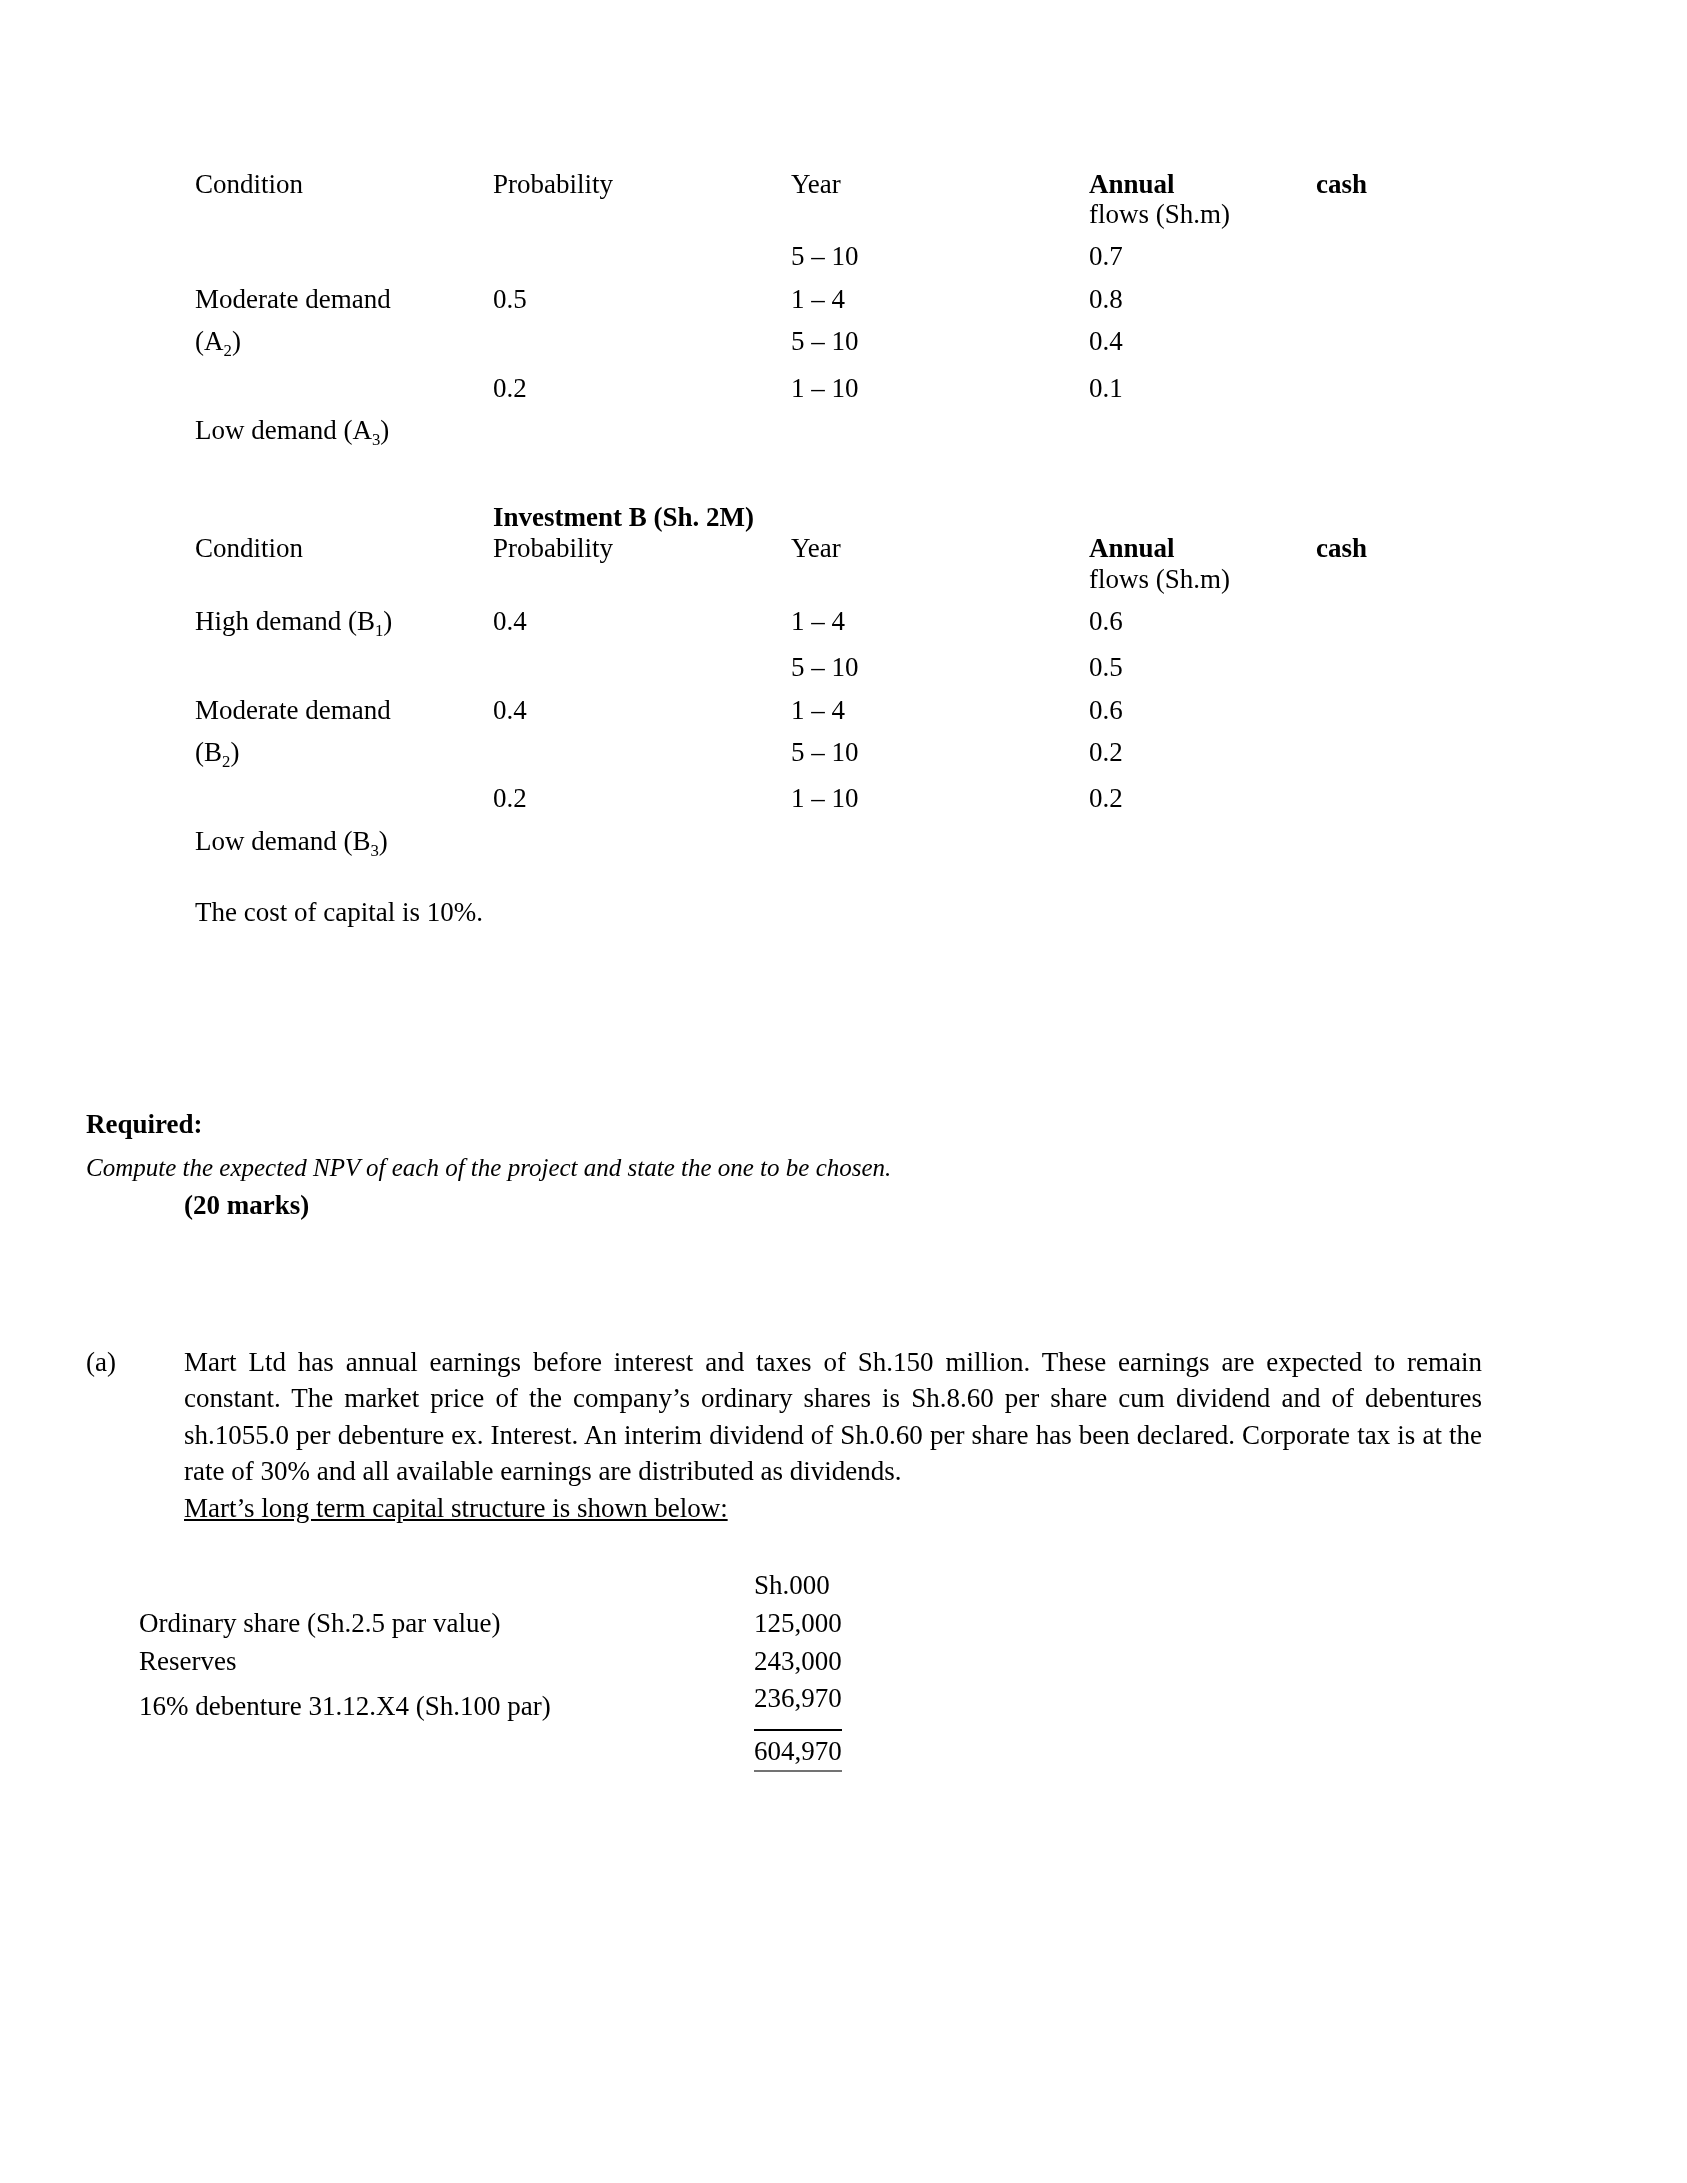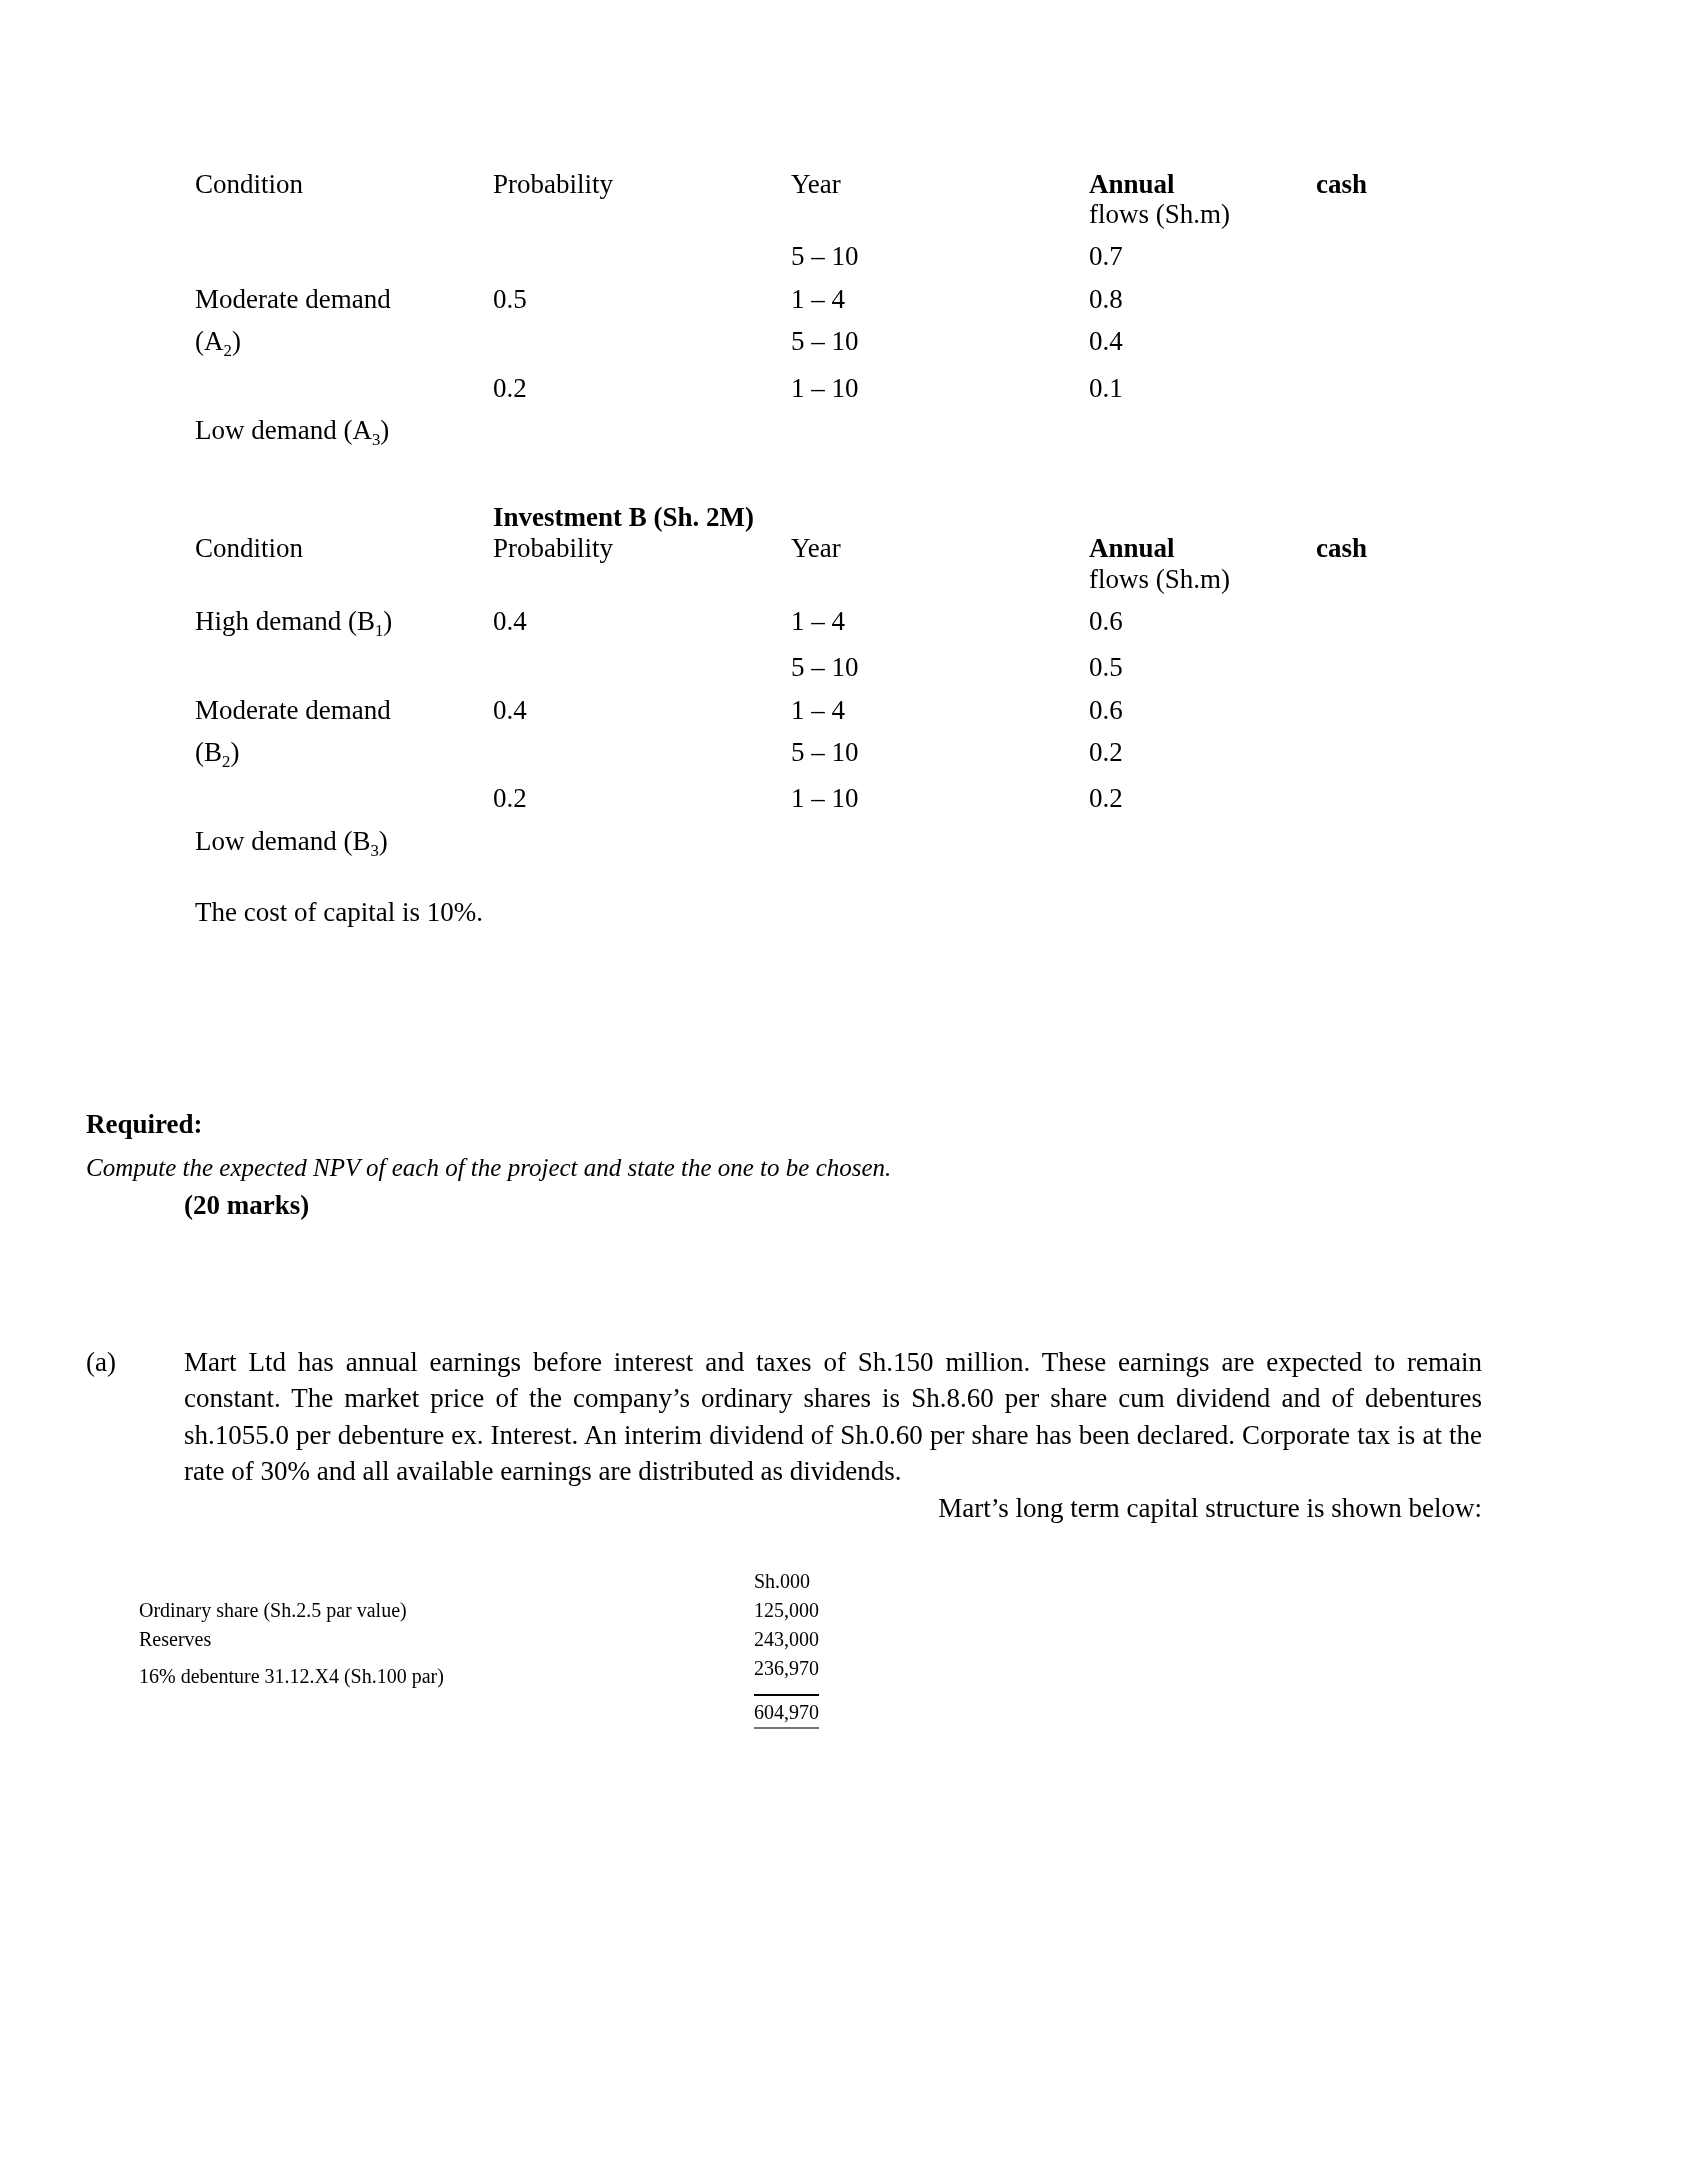--- a/index.html
+++ b/index.html
@@ -107,21 +107,21 @@
   .q-body p { margin: 0; }
 
   
   table.cap {
     border-collapse: collapse;
     margin-left: 53px;
     font-size: 27px;
   }
   table.cap td {
     padding: 2px 0;
-    font-size: 20px;
+    font-size: 27px;
     line-height: 1.25;
   }
   td.cap-label { width: 615px; padding-right: 20px; }
   td.cap-val { width: 218px; text-align: left; }
   .ul-line { border-bottom: 2px solid #000; display: inline-block; padding-bottom: 13px;}
   .dbl-line { border-bottom: 2px solid #737373; display: inline-block; padding-bottom: 1.3px;}
 
   .marks { font-weight: bold; padding-left: 98px; }
 </style>
 </head>
@@ -278,21 +278,21 @@
 
     <div class="spacer-xl"></div>
 
 
     <div class="spacer-sm"></div>
 
     <div class="indent-q">
       <div class="q-label">(a)</div>
       <div class="q-body">
         <p>Mart Ltd has annual earnings before interest and taxes of Sh.150 million.  These earnings are expected to remain constant.   The market price of the company’s ordinary shares is Sh.8.60 per share cum dividend and of debentures sh.1055.0 per debenture ex. Interest.  An interim dividend of Sh.0.60 per share has been declared.  Corporate tax is at the rate of 30% and all available earnings are distributed as dividends.</p>
-        <p style="text-align:right;">Mart’s long term capital structure is shown below:</p>
+        <p style="text-align:left;text-decoration:underline;">Mart’s long term capital structure is shown below:</p>
       </div>
     </div>
 
     <div class="spacer-md"></div>
 
     <table class="cap">
       <tbody>
         <tr>
           <td class="cap-label"></td>
           <td class="cap-val">Sh.000</td>

